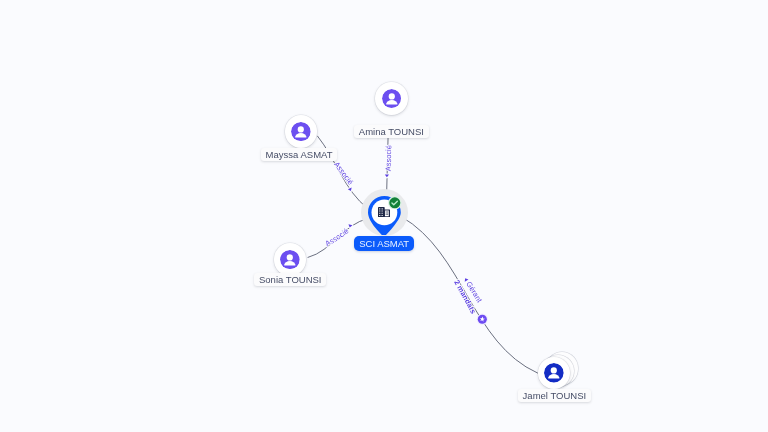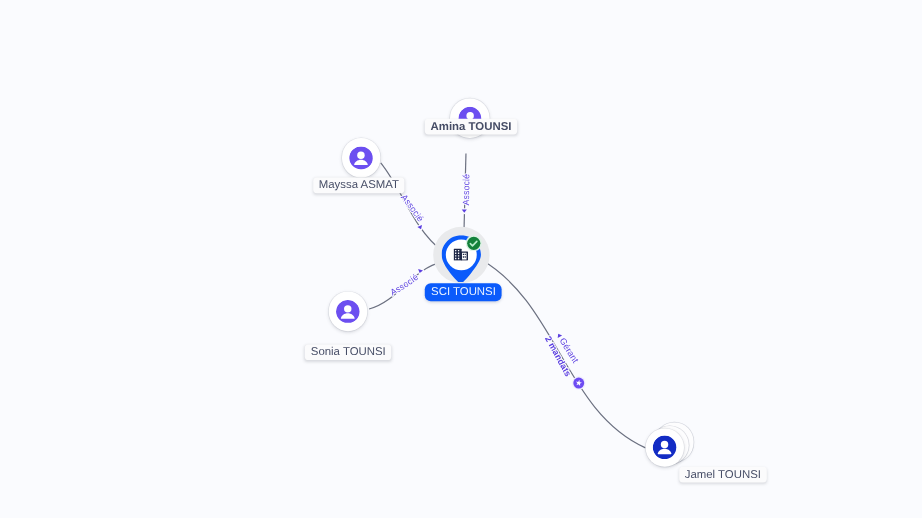--- a/index.html
+++ b/index.html
@@ -34,53 +34,53 @@
     </g>
   </svg>
 
   <div class="node" style="left:391.4px;top:98.7px;">
     <div class="disc" style="left:-16.3px;top:-16.3px;width:32.6px;height:32.6px;"></div>
     <svg class="avatar" style="left:-9.8px;top:-9.8px;width:19.6px;height:19.6px;" viewBox="0 0 24 24">
       <circle cx="12" cy="12" r="12" fill="#6c4ff0"></circle>
       <circle cx="12" cy="9.05" r="3.8" fill="#fff"></circle>
       <path d="M12 13.5c-3.55 0-6.45 2.3-7.02 5.02-.07 0.35 .2 .5 .55 .5h12.94c.35 0 .62-.15 .55-.5C18.45 15.8 15.55 13.5 12 13.5z" fill="#fff"></path>
     </svg>
-    <div class="nlabel" style="left:-37.6px;top:0;font-weight:bold;"><span>Amina TOUNSI</span></div>
+    <div class="nlabel" style="left:-37.6px;top:26px;"><span>Amina TOUNSI</span></div>
   </div>
 
   <div class="node" style="left:301px;top:131.7px;">
     <div class="disc" style="left:-16.3px;top:-16.3px;width:32.6px;height:32.6px;"></div>
     <svg class="avatar" style="left:-9.8px;top:-9.8px;width:19.6px;height:19.6px;" viewBox="0 0 24 24">
       <circle cx="12" cy="12" r="12" fill="#6c4ff0"></circle>
       <circle cx="12" cy="9.05" r="3.8" fill="#fff"></circle>
       <path d="M12 13.5c-3.55 0-6.45 2.3-7.02 5.02-.07 0.35 .2 .5 .55 .5h12.94c.35 0 .62-.15 .55-.5C18.45 15.8 15.55 13.5 12 13.5z" fill="#fff"></path>
     </svg>
     <div class="nlabel" style="left:-40.4px;top:16.2px;"><span>Mayssa ASMAT</span></div>
   </div>
 
   <div class="node" style="left:290.2px;top:259.4px;">
     <div class="disc" style="left:-16.3px;top:-16.3px;width:32.6px;height:32.6px;"></div>
     <svg class="avatar" style="left:-9.8px;top:-9.8px;width:19.6px;height:19.6px;" viewBox="0 0 24 24">
       <circle cx="12" cy="12" r="12" fill="#6c4ff0"></circle>
       <circle cx="12" cy="9.05" r="3.8" fill="#fff"></circle>
       <path d="M12 13.5c-3.55 0-6.45 2.3-7.02 5.02-.07 0.35 .2 .5 .55 .5h12.94c.35 0 .62-.15 .55-.5C18.45 15.8 15.55 13.5 12 13.5z" fill="#fff"></path>
     </svg>
-    <div class="nlabel" style="left:-36.2px;top:28px;"><span>Sonia TOUNSI</span></div>
+    <div class="nlabel" style="left:-36.2px;top:14px;"><span>Sonia TOUNSI</span></div>
   </div>
 
   <div class="node" style="left:553.8px;top:373px;">
     <div class="disc back" style="left:-8.3px;top:-20.7px;width:32.6px;height:32.6px;"></div>
     <div class="disc back" style="left:-12.3px;top:-18.5px;width:32.6px;height:32.6px;"></div>
     <div class="disc" style="left:-16.3px;top:-16.3px;width:32.6px;height:32.6px;"></div>
     <svg class="avatar" style="left:-9.8px;top:-9.8px;width:19.6px;height:19.6px;" viewBox="0 0 24 24">
       <circle cx="12" cy="12" r="12" fill="#132cc4"></circle>
       <circle cx="12" cy="9.05" r="3.8" fill="#fff"></circle>
       <path d="M12 13.5c-3.55 0-6.45 2.3-7.02 5.02-.07 0.35 .2 .5 .55 .5h12.94c.35 0 .62-.15 .55-.5C18.45 15.8 15.55 13.5 12 13.5z" fill="#fff"></path>
     </svg>
-    <div class="nlabel" style="left:-36.2px;top:16.2px;margin-left:48px;"><span>Jamel TOUNSI</span></div>
+    <div class="nlabel" style="left:-36.2px;top:16.2px;"><span>Jamel TOUNSI</span></div>
   </div>
 
   <div class="node" style="left:384.3px;top:212px;">
     <div class="halo" style="left:-23.5px;top:-23.5px;width:47px;height:47px;"></div>
     <svg style="position:absolute;left:-16.4px;top:-16.4px;width:32.8px;height:39.2px;" viewBox="0 0 32.8 39.2">
       <path d="M16.4 0C7.34 0 0 7.34 0 16.4c0 4.6 3.2 10.1 7.1 15.05 3.4 4.32 6.9 7.75 8.18 8.97 .35 .33 .89 .33 1.24 0 1.28-1.22 4.78-4.65 8.18-8.97C28.6 26.5 32.8 21 32.8 16.4 32.8 7.34 25.46 0 16.4 0z" fill="#0b5bfb"></path>
       <circle cx="16.4" cy="16.4" r="12.9" fill="#fff"></circle>
     </svg>
     <svg style="position:absolute;left:-6.3px;top:-4.9px;width:12.1px;height:10.2px;" viewBox="0 0 121 102">
       <g fill="#1e2746">
@@ -103,21 +103,21 @@
           <rect x="92" y="44" width="10" height="11" rx="1"></rect>
         <rect x="77" y="66" width="10" height="11" rx="1"></rect>
           <rect x="92" y="66" width="10" height="11" rx="1"></rect>
       </g>
     </svg>
     <svg style="position:absolute;left:3.9px;top:-16.5px;width:13.6px;height:13.6px;" viewBox="0 0 27.2 27.2">
       <circle cx="13.6" cy="13.6" r="13.6" fill="#dcf2e4"></circle>
       <circle cx="13.6" cy="13.6" r="11" fill="#13813a"></circle>
       <path d="M7.9 14.1l3.6 3.6 7.2-7.3" fill="none" stroke="#b7eccb" stroke-width="2.7" stroke-linecap="round" stroke-linejoin="round"></path>
     </svg>
-    <div class="clabel" style="left:-29.9px;top:23.7px;"><span>SCI TOUNSI</span></div>
+    <div class="clabel" style="left:-29.9px;top:23.7px;"><span>SCI ASMAT</span></div>
   </div>
 
   <svg class="layer">
     <defs>
       <path id="lp-amina" d="M390.7,177.5 L391.3,140"></path>
       <path id="lp-mayssa" d="M333.8,164.3 C341.1,173.8 347.6,182.8 354.6,192.8"></path>
       <path id="lp-sonia" d="M327,246.5 C337,241 346,234.5 353,229"></path>
       <path id="lp-jamel1" d="M463.2,279.1 L479,304.4"></path>
       <path id="lp-jamel2" d="M454.0,281.8 L472.0,314.6"></path>
     </defs>

